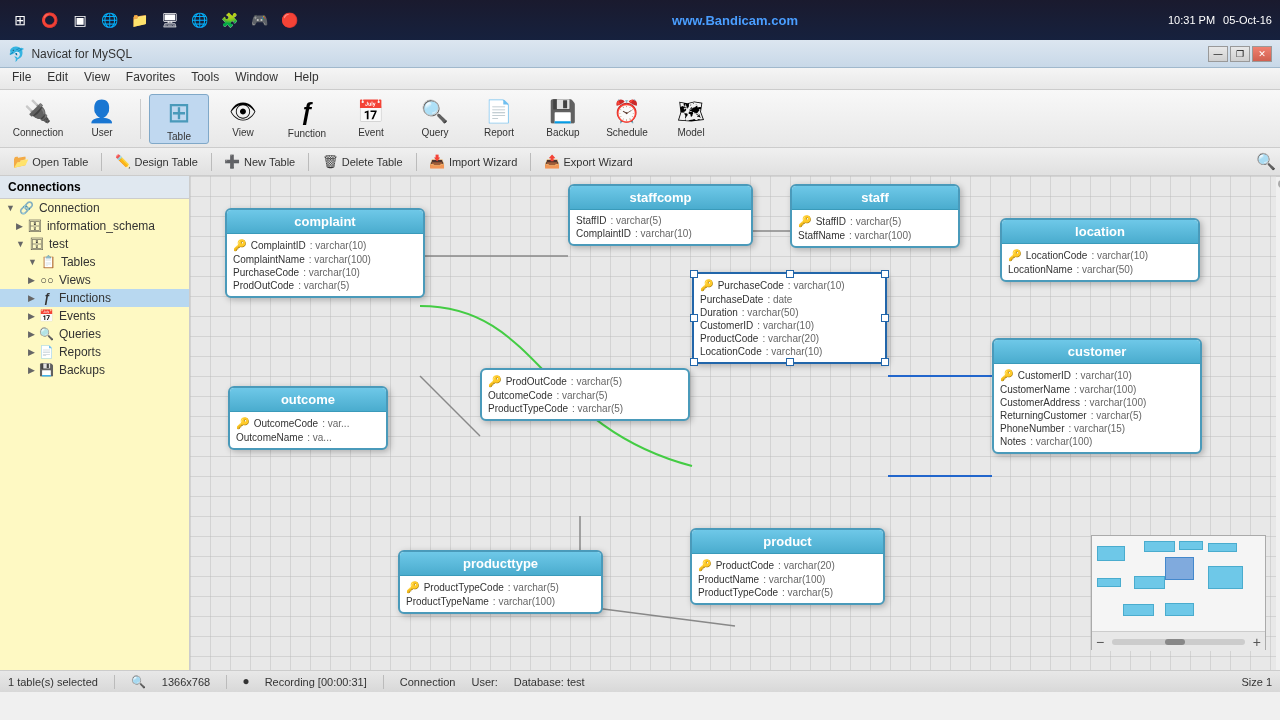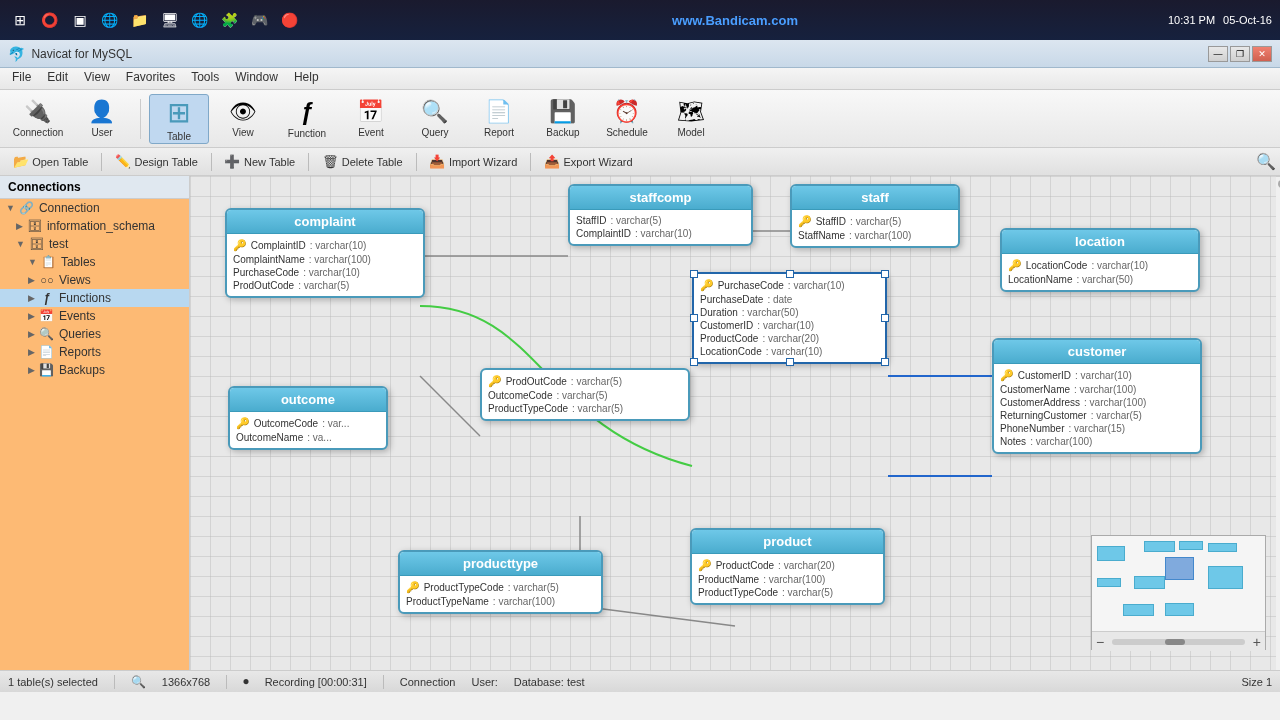--- a/index.html
+++ b/index.html
@@ -31,21 +31,21 @@
     
     #actionbar { height: 28px; background: linear-gradient(to bottom, #f0f0f0, #e0e0e0); display: flex; align-items: center; padding: 0 4px; gap: 2px; border-bottom: 1px solid #ccc; }
     .action-btn { display: flex; align-items: center; gap: 3px; padding: 2px 8px; font-size: 11px; cursor: pointer; border: 1px solid transparent; border-radius: 2px; color: #333; }
     .action-icon { font-size: 13px; }
     .action-sep { width: 1px; height: 18px; background: #bbb; margin: 0 2px; }
 
     
     #main { display: flex; height: calc(720px - 40px - 28px - 22px - 58px - 28px - 28px - 22px); }
 
     
-    #sidebar { width: 190px; background: #fdba74; border-right: 1px solid #ccc; overflow-y: auto; }
+    #sidebar { width: 190px; background: #fef9c3; border-right: 1px solid #ccc; overflow-y: auto; }
     .sidebar-item { display: flex; align-items: center; gap: 4px; padding: 2px 6px; cursor: pointer; font-size: 12px; color: #333; }
     .sidebar-item.selected { background: #b8d8f0; }
     .sidebar-icon { font-size: 12px; width: 16px; text-align: center; }
     .expand-icon { font-size: 9px; color: #666; }
     .sidebar-label { flex: 1; }
     .sidebar-indent1 { padding-left: 16px; }
     .sidebar-indent2 { padding-left: 28px; }
 
     
     #canvas-area { flex: 1; background: #e8e8e8; position: relative; overflow: hidden; }
@@ -361,21 +361,21 @@
               <span class="field-name">PurchaseCode</span>
               <span class="field-type">: varchar(10)</span>
             </div>
             <div class="field-row">
               <span class="field-name">ProdOutCode</span>
               <span class="field-type">: varchar(5)</span>
             </div>
           </div>
         </div>
 
-        <div class="db-table" style="left:810px;top:52px;min-width:200px;">
+        <div class="db-table" style="left:810px;top:42px;min-width:200px;">
           <div class="table-header">location</div>
           <div class="table-body">
             <div class="field-row">
               <span class="key-icon">🔑</span>
               <span class="field-name">LocationCode</span>
               <span class="field-type">: varchar(10)</span>
             </div>
             <div class="field-row">
               <span class="field-name">LocationName</span>
               <span class="field-type">: varchar(50)</span>

